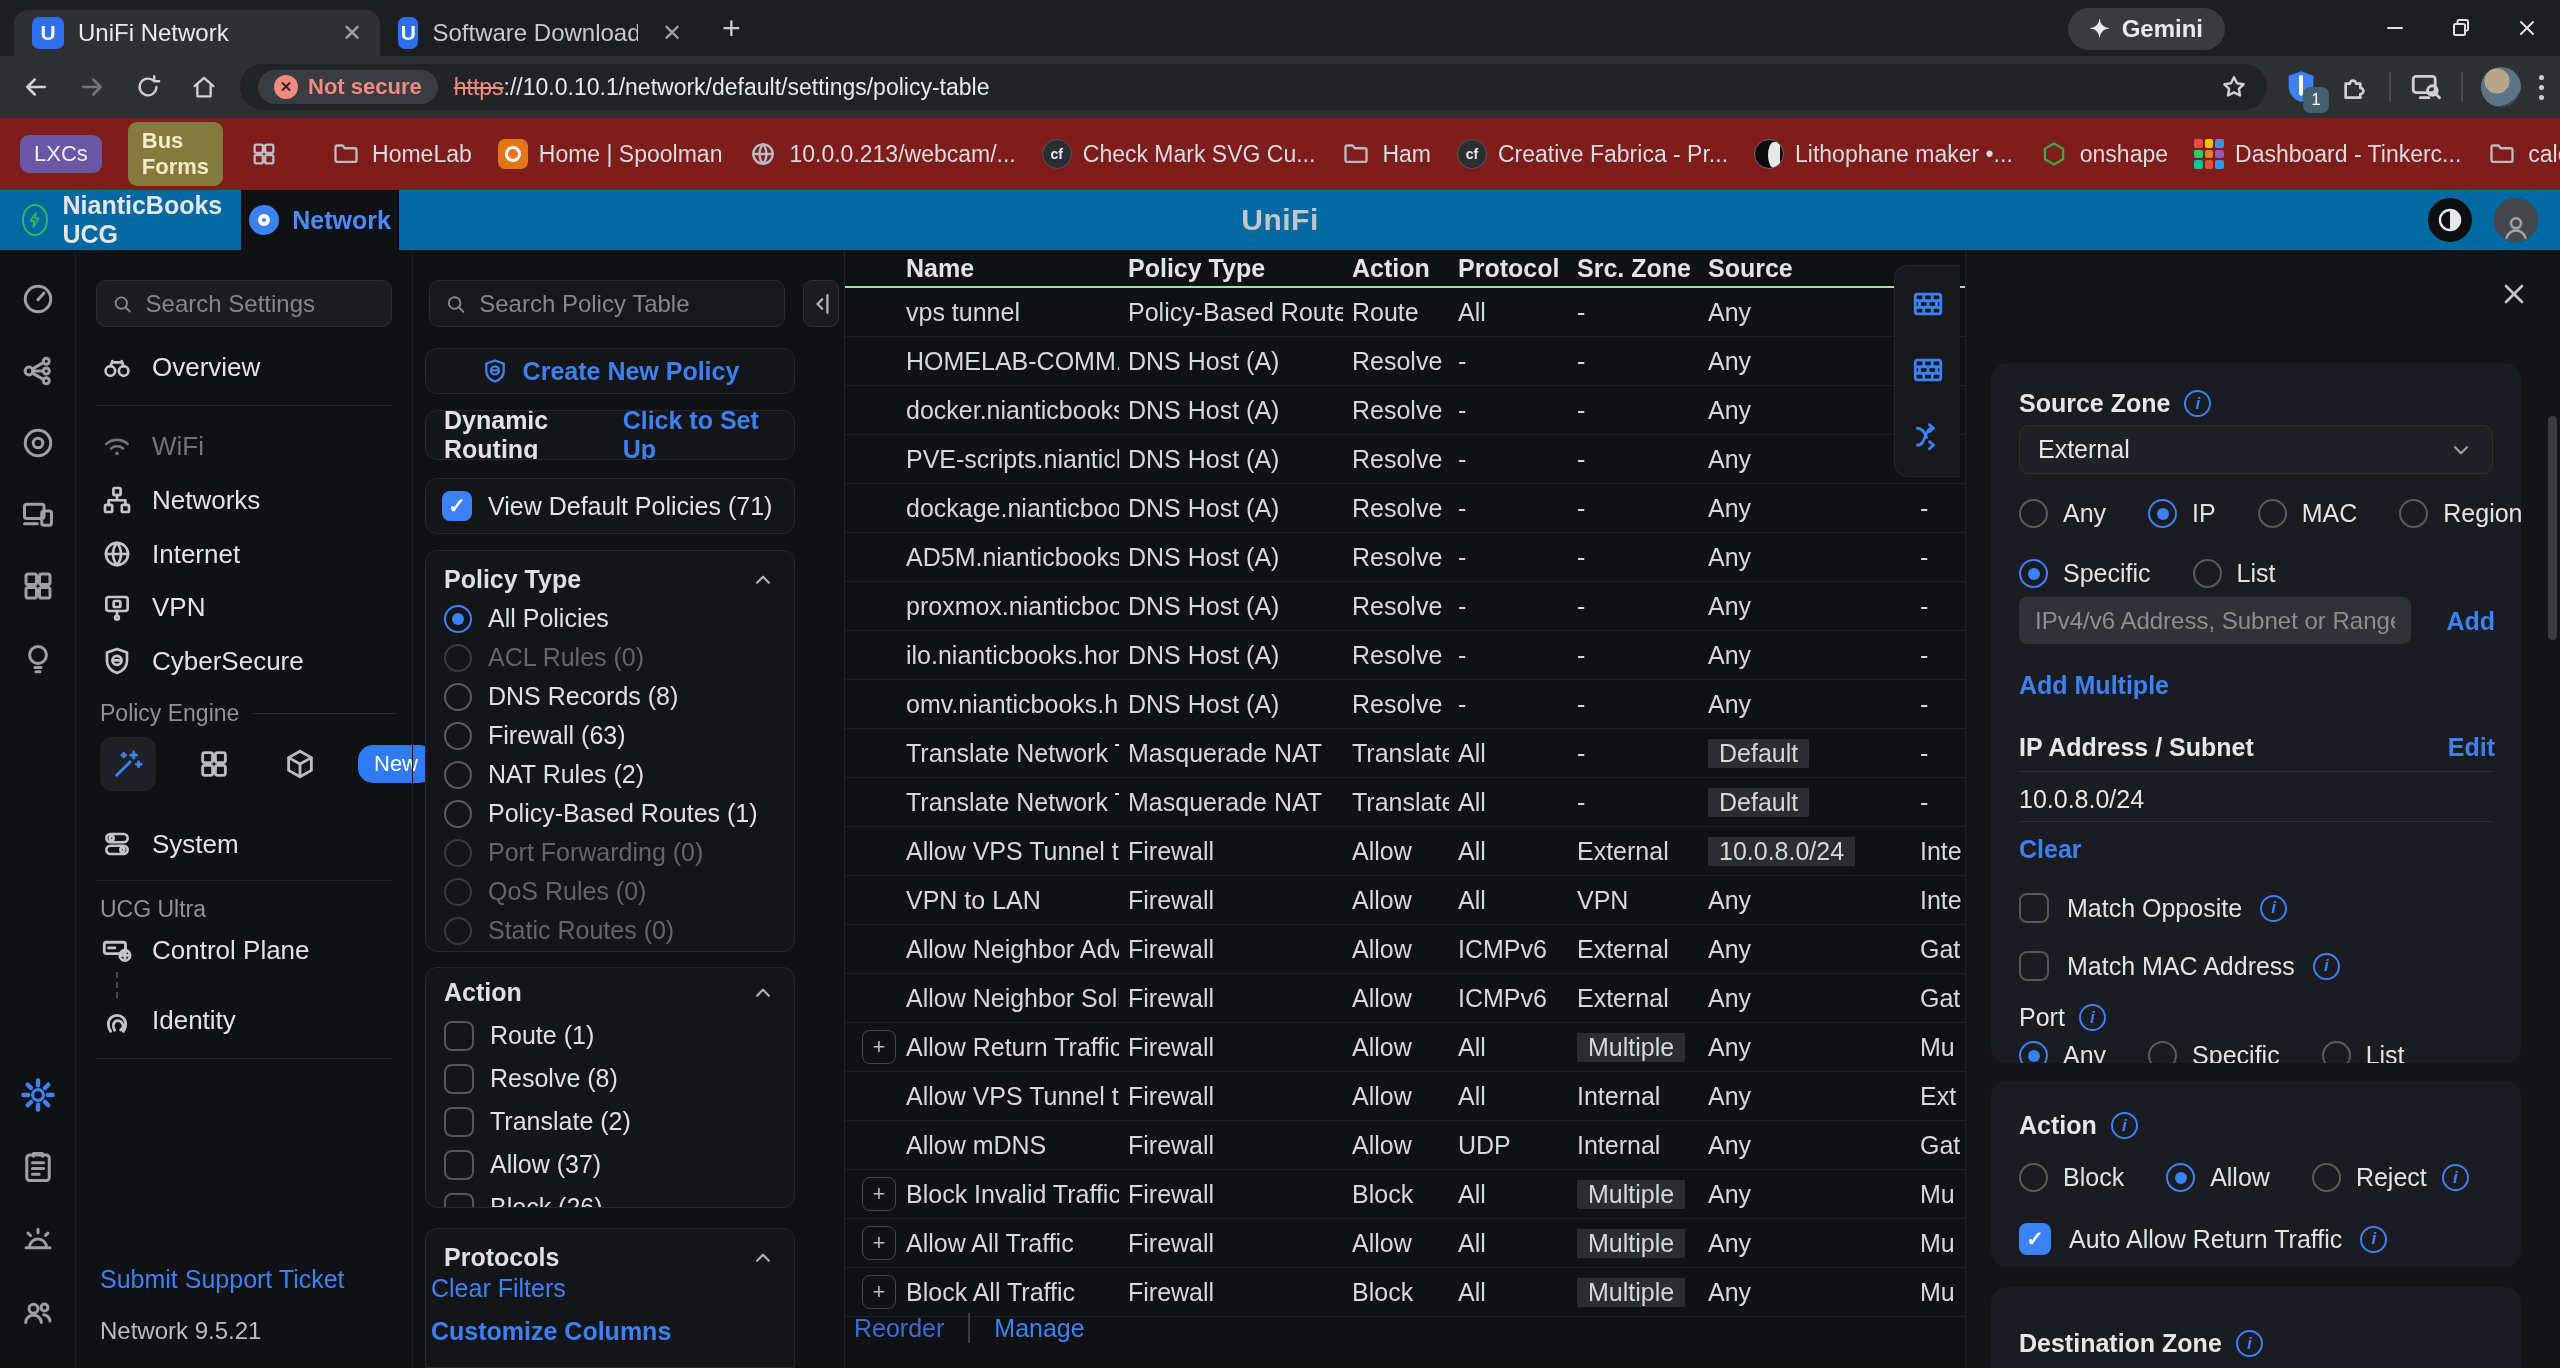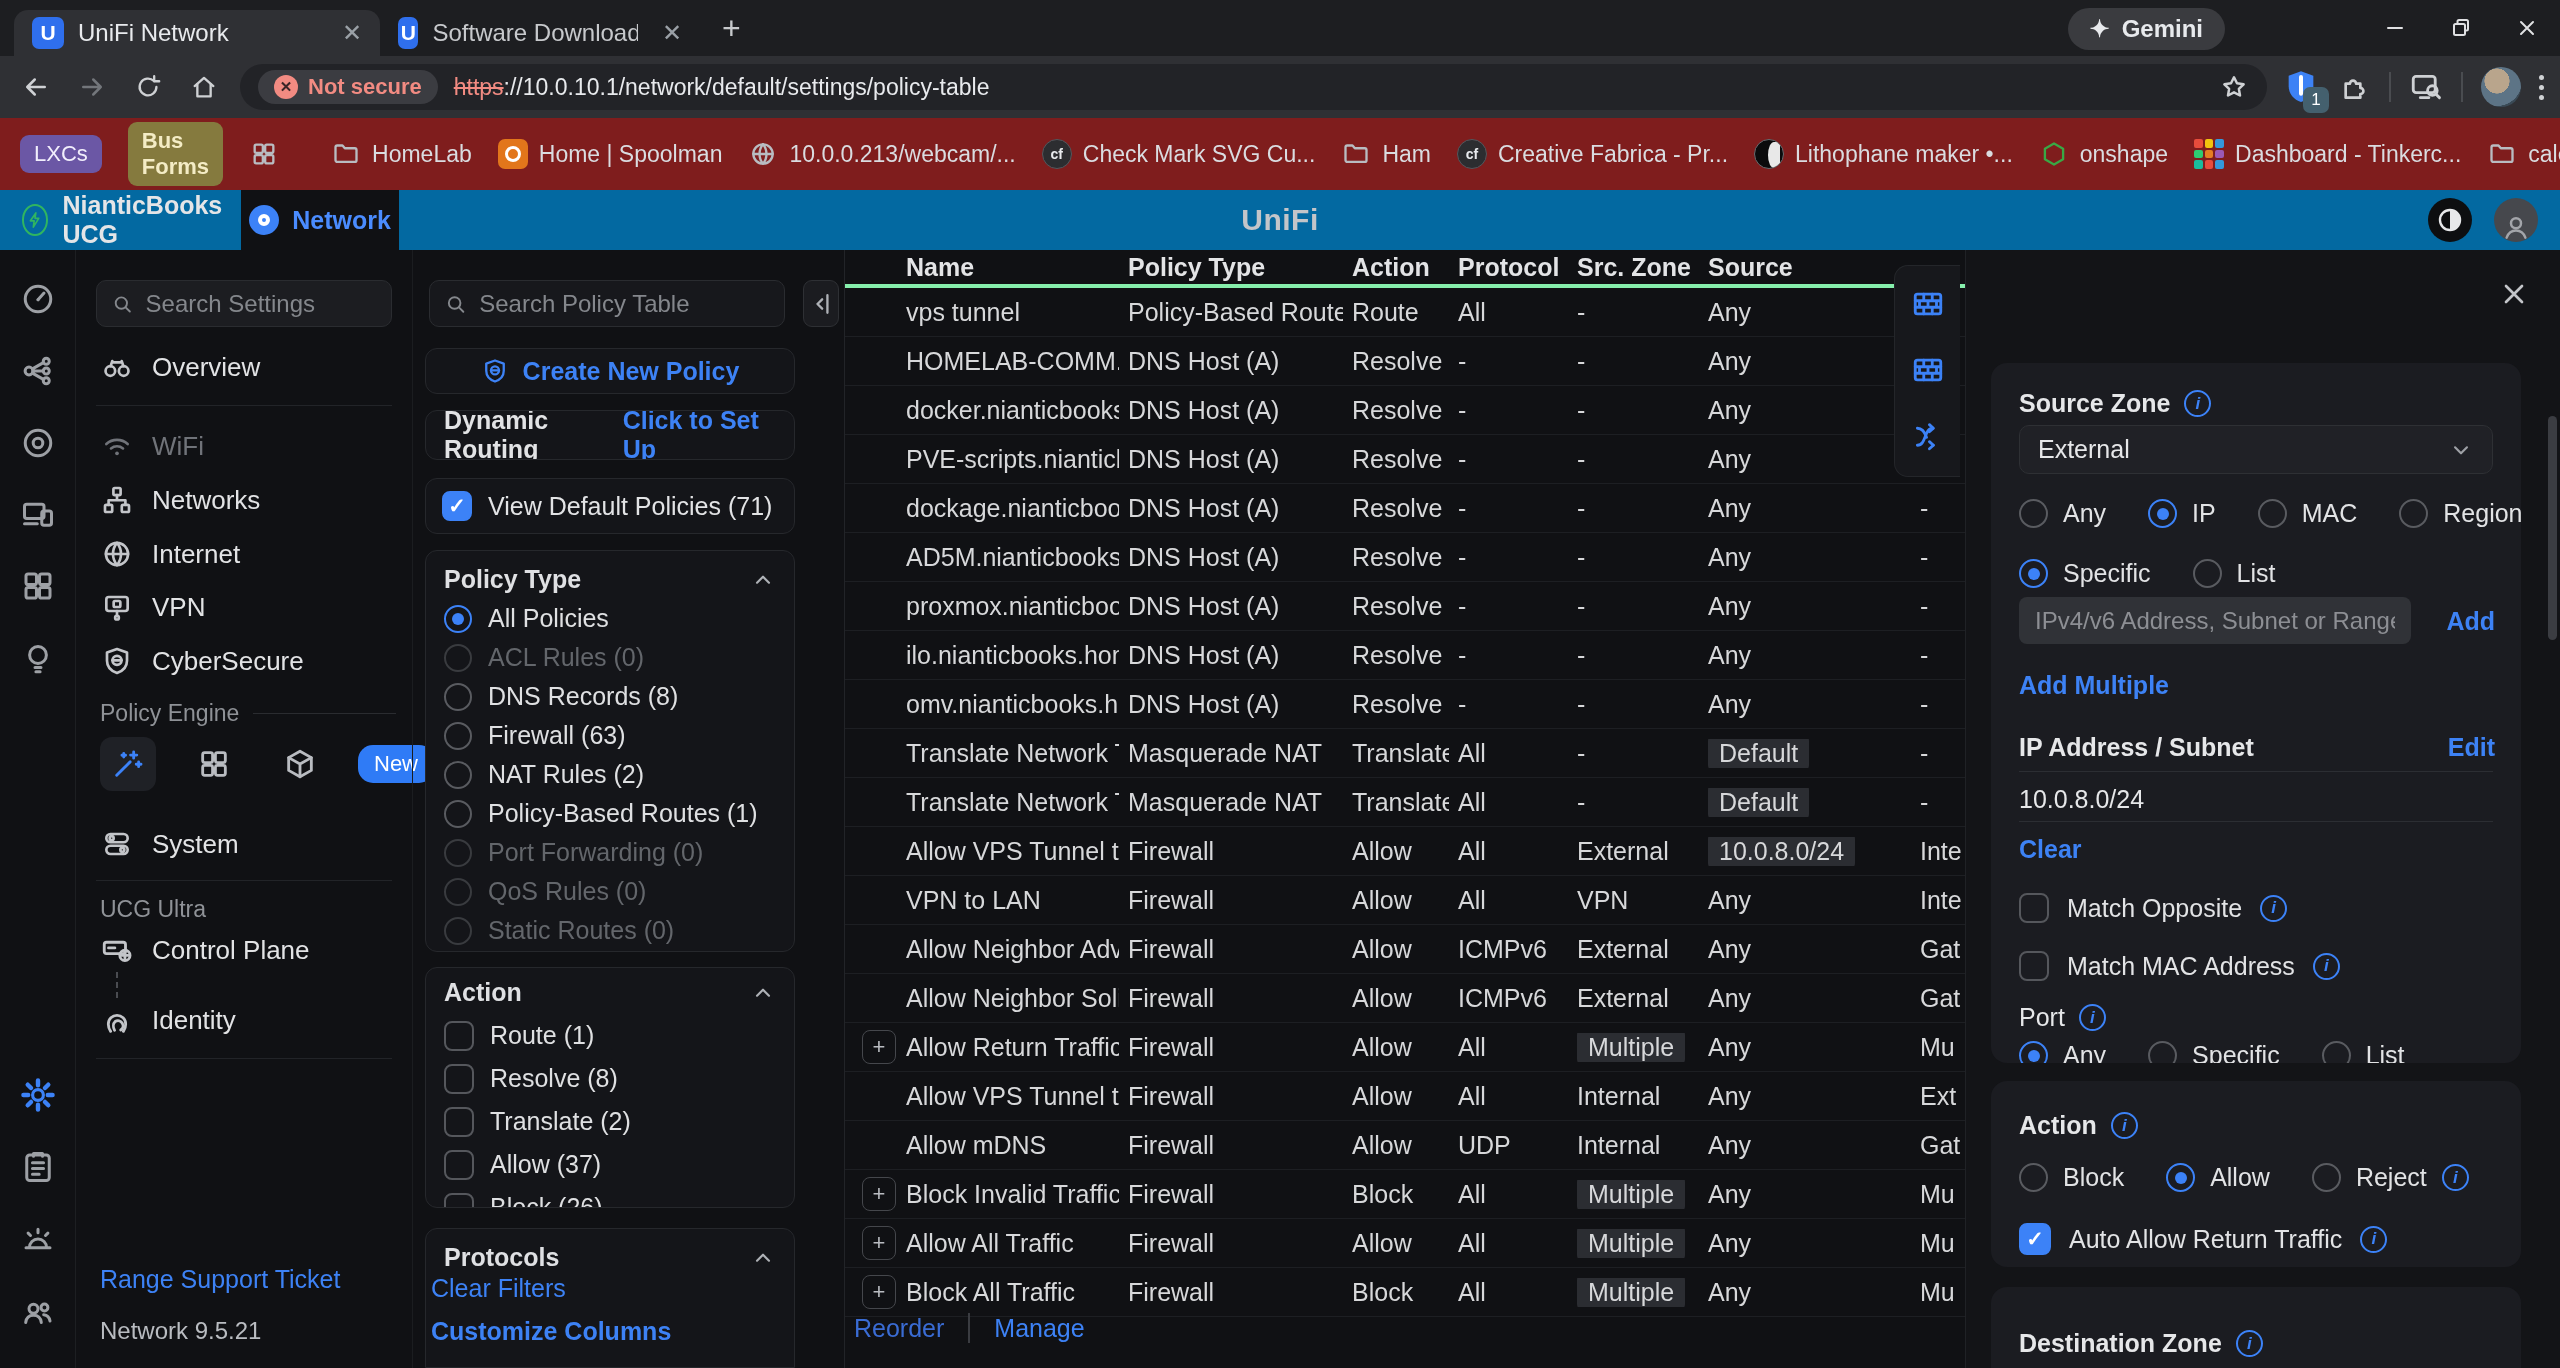--- a/index.html
+++ b/index.html
@@ -118,21 +118,21 @@
   .fopt{display:flex;align-items:center;gap:16px;color:#dfe0e2;font-size:25px;}
   .fopt .radio{width:28px;height:28px;border-radius:50%;border:2px solid #595b60;flex:none;position:relative;}
   .fopt .radio.sel{border-color:#3c82f7;}
   .fopt .radio.sel::after{content:'';position:absolute;left:6px;top:6px;width:12px;height:12px;border-radius:50%;background:#3c82f7;}
   .fopt.dim{color:#63666b;}
   .fopt.dim .radio{border-color:#393b3f;}
 
   
   .tablearea{position:absolute;left:845px;top:0;width:1120px;height:1118px;}
   .thead,.trow{display:grid;grid-template-columns:52px 222px 224px 106px 119px 131px 212px 1fr;align-items:center;padding:0;}
-  .thead{height:38px;color:#e3e4e6;font-size:25px;font-weight:bold;border-bottom:4px solid #86efac;}
+  .thead{height:38px;color:#e3e4e6;font-size:25px;font-weight:bold;border-bottom:2px solid #86efac;}
   .trow{height:49px;border-bottom:1px solid #1d1f23;color:#d7d8da;font-size:25px;}
   .trow>div,.thead>div{padding-left:9px;white-space:nowrap;overflow:hidden;}
   .expbtn{width:34px;height:34px;border-radius:8px;border:1px solid #45474c;color:#b9bcc1;font-size:22px;
     display:flex;align-items:center;justify-content:center;margin-left:8px;}
   .zchip{background:#2b2d32;border-radius:7px;padding:5px 11px;}
   .tfoot{position:absolute;left:9px;top:1063px;display:flex;align-items:center;gap:24px;font-size:25px;}
   .tfoot .sep{width:2px;height:30px;background:#3a3c41;}
   .reorder{color:#3a6cd4;}
 
   .iconstrip{position:absolute;left:1894px;top:15px;width:66px;height:212px;background:#17181c;border:1px solid #24262a;
@@ -720,21 +720,21 @@
       <div class="dashline" style="top:722px;height:26px;"></div>
       <div class="si" style="top:750px;">
         <span class="sic">
             <svg class="ic" width="34" height="34">
               <use href="#i-finger"></use>
             </svg>
           </span>
           <span>Identity</span>
       </div>
       <div class="sdiv" style="top:808px;"></div>
-      <a class="bluelink abs" style="left:24px;top:1015px;">Range Support Ticket</a>
+      <a class="bluelink abs" style="left:24px;top:1015px;">Submit Support Ticket</a>
       <div class="abs" style="left:24px;top:1067px;color:#b9bcc1;font-size:24px;">Network 9.5.21</div>
     </div>
 
     <div class="filters">
       <div class="fsearch">
         <svg class="ic" width="26" height="26">
             <use href="#i-search"></use>
           </svg>
         <input placeholder="Search Policy Table" style="">
       </div>

